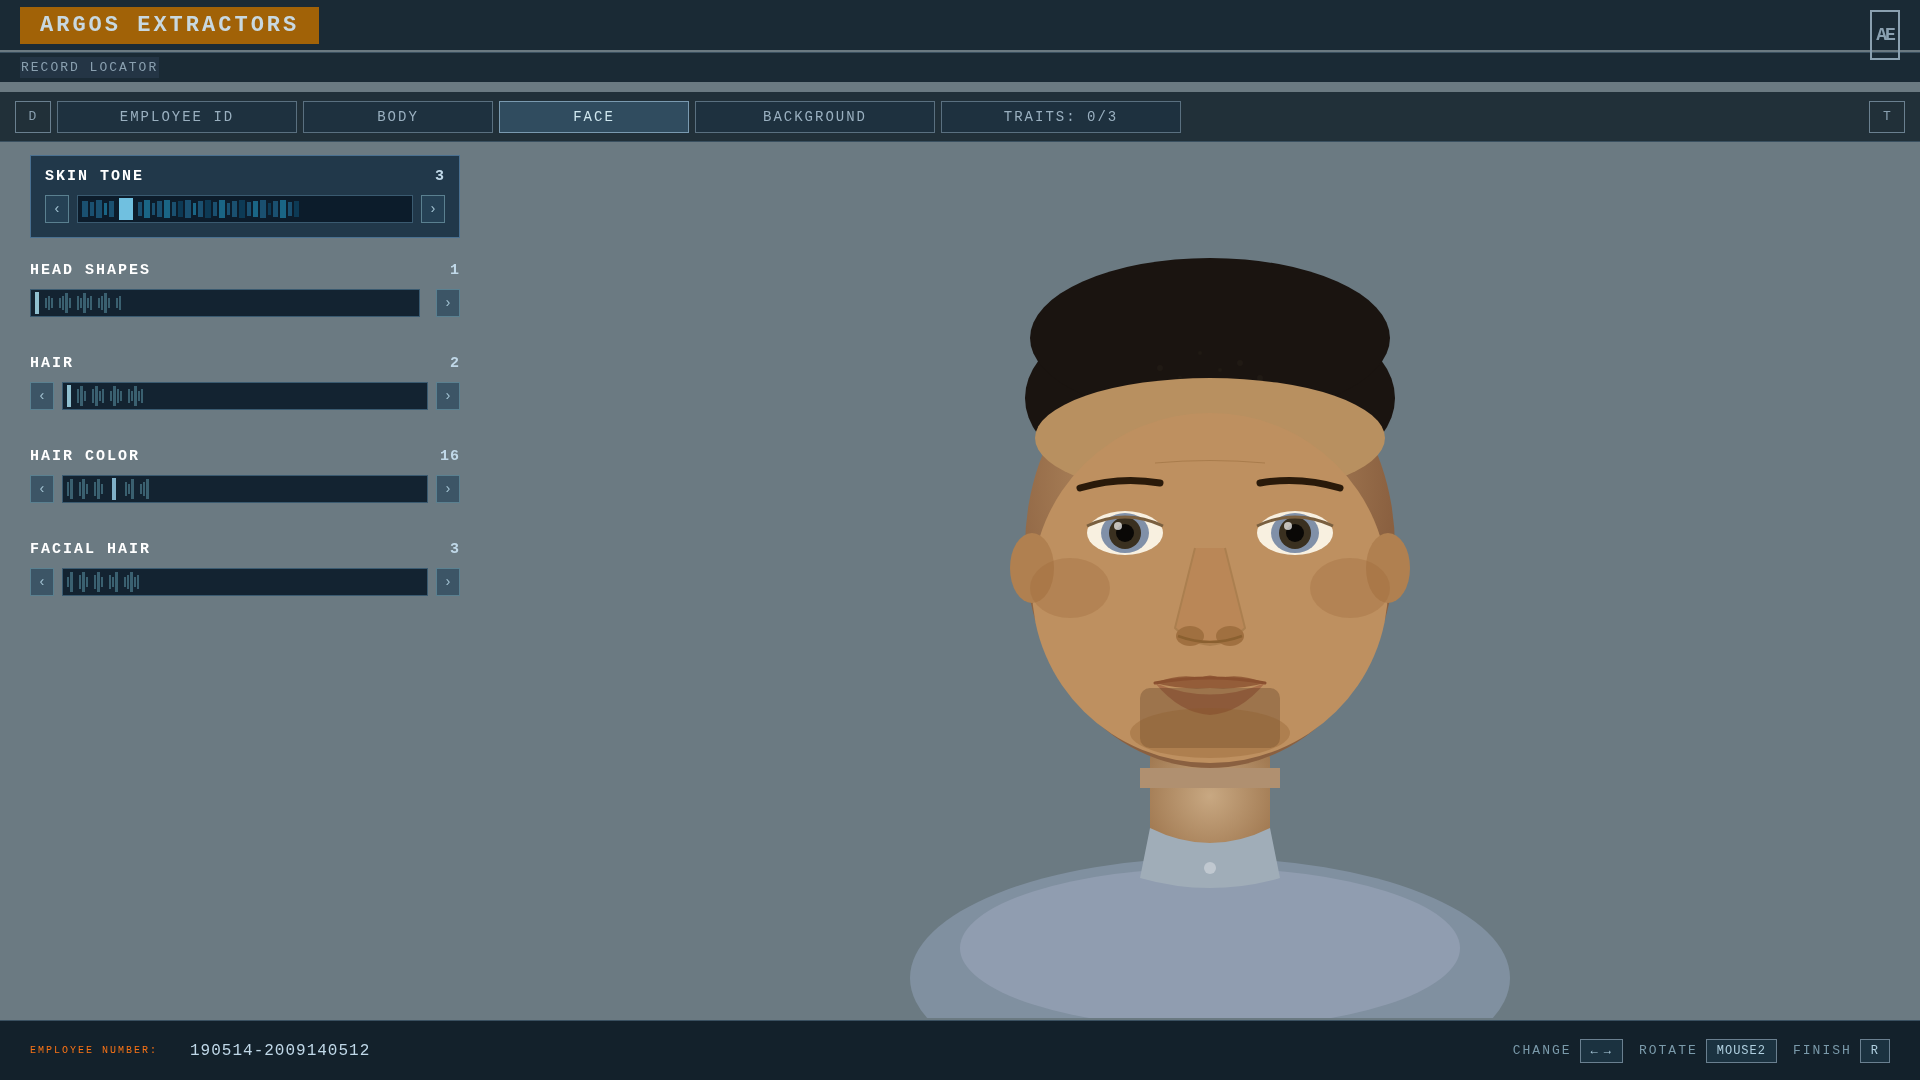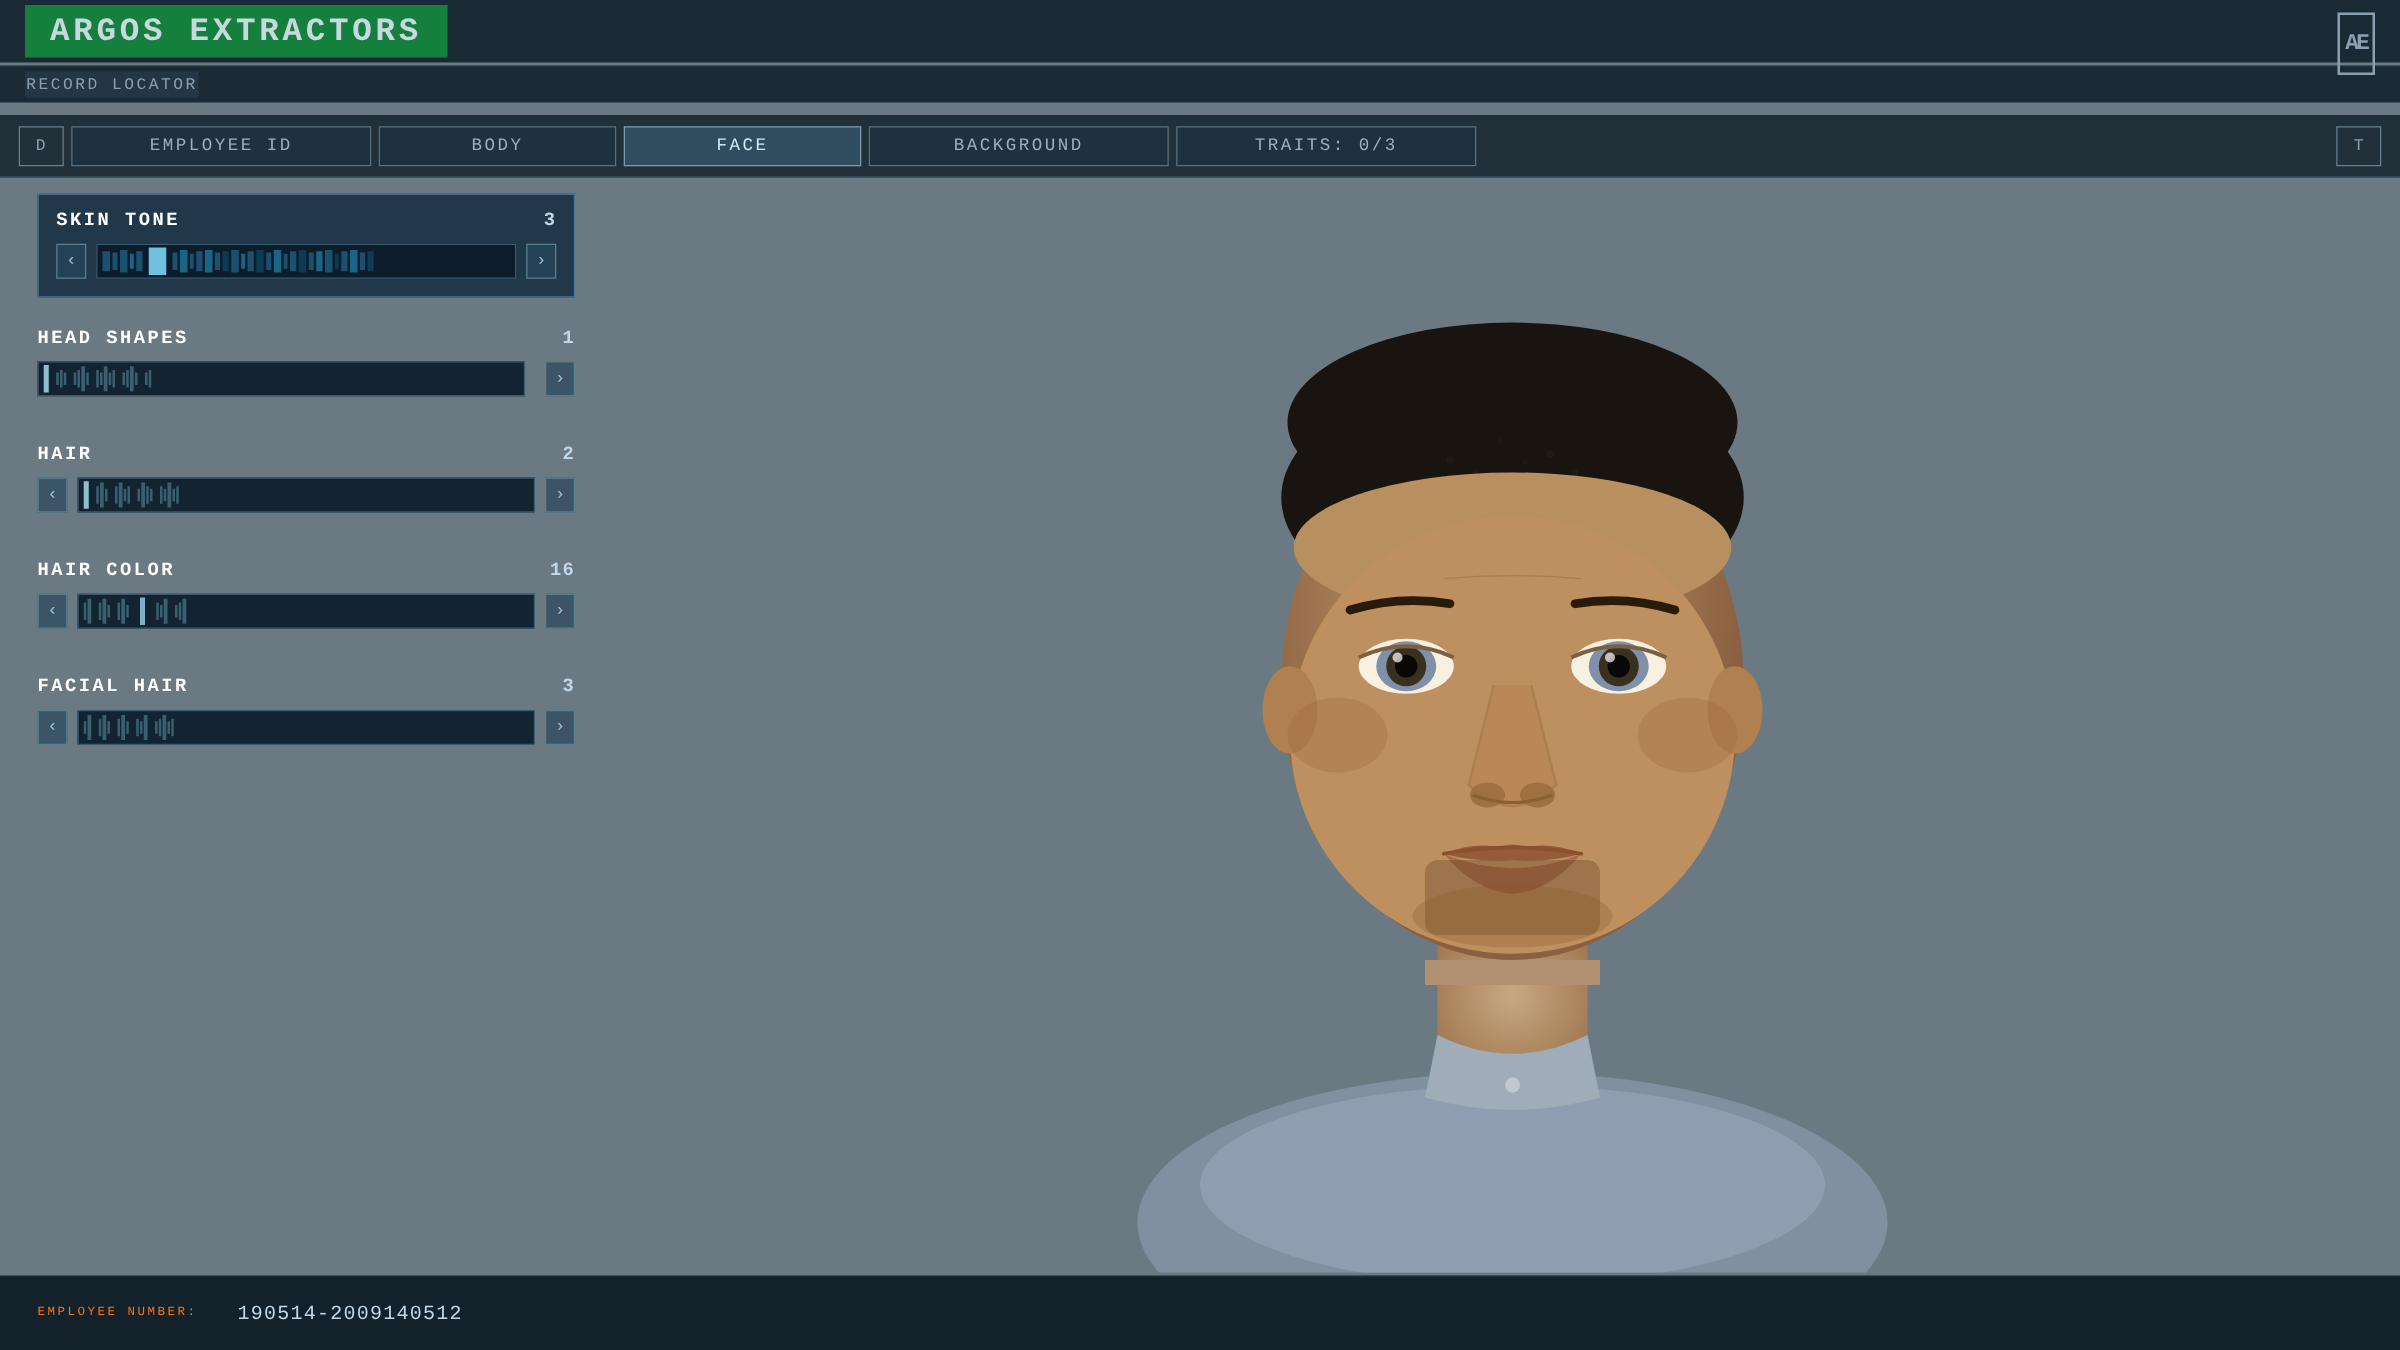--- a/index.html
+++ b/index.html
@@ -27,25 +27,25 @@
 
     .title-row {
       display: flex;
       align-items: center;
       height: 50px;
       background: #1a2a35;
       padding: 0 20px;
     }
 
     .app-title {
-      font-size: 26px;
+      font-size: 22px;
       font-weight: bold;
       letter-spacing: 3px;
       color: #c8d8e0;
-      background: #15803d;
+      background: #a16207;
       padding: 6px 20px;
     }
 
     .logo-icon {
       position: absolute;
       right: 20px;
       top: 10px;
       width: 30px;
       height: 50px;
       border: 2px solid #8aa0b0;
@@ -667,13 +667,34 @@
 
       <path d="M 295 305 Q 350 300 405 305" stroke="#8a6030" stroke-width="1" fill="none" opacity="0.4"></path>
     </svg>
   </div>
 </div>
 
 <div class="bottom-bar">
   <span class="employee-label">EMPLOYEE NUMBER:</span>
   <span class="employee-number">190514-2009140512</span>
 
+  <div class="bottom-right">
+    <div class="bottom-action">
+      <span class="action-label">CHANGE</span>
+      <div class="action-key">
+        <span>←</span>
+        <span>→</span>
+      </div>
+    </div>
+    <div class="bottom-action">
+      <span class="action-label">ROTATE</span>
+      <div class="action-key">
+        <span>MOUSE2</span>
+      </div>
+    </div>
+    <div class="bottom-action">
+      <span class="action-label">FINISH</span>
+      <div class="action-key">
+        <span>R</span>
+      </div>
+    </div>
+  </div>
 </div>
 
 </body></html>

